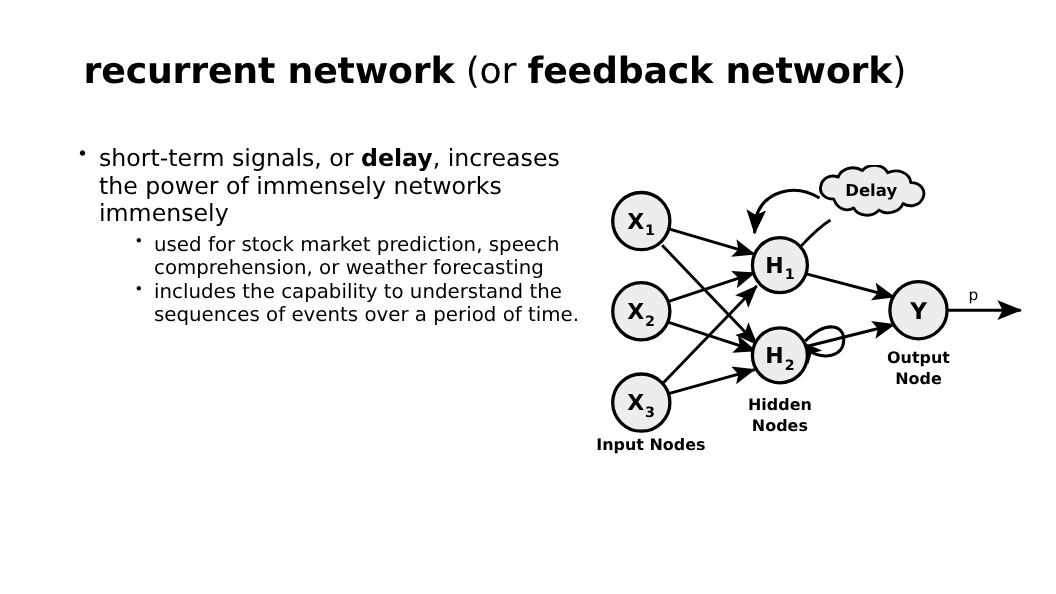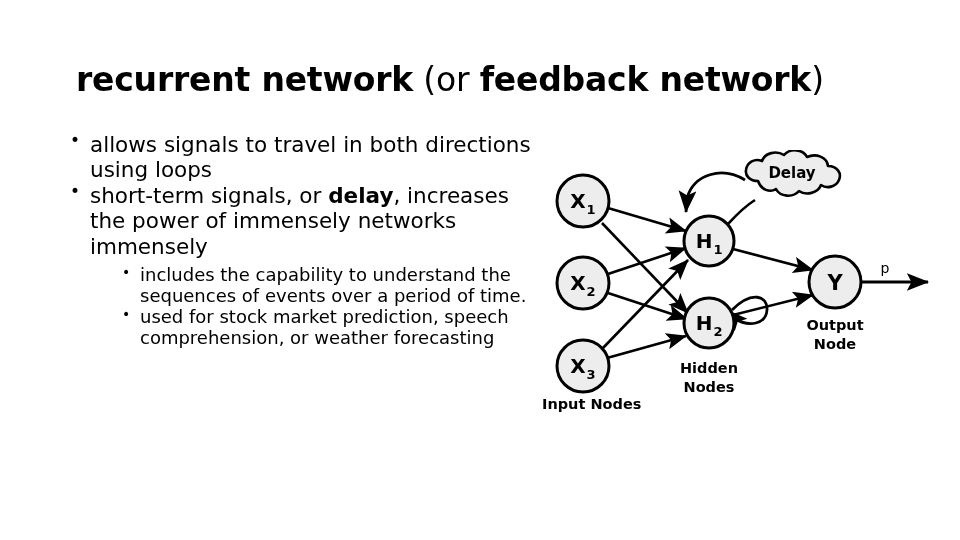--- a/index.html
+++ b/index.html
@@ -18,21 +18,21 @@
     position: relative;
     width: 960px;
     height: 540px;
     background: #ffffff;
   }
 
   
   .slide-title {
     position: absolute;
     left: 76px;
-    top: 62px;
+    top: 46px;
     width: 840px;
     font-size: 33px;
     line-height: 1.12;
     letter-spacing: -0.2px;
     white-space: nowrap;
   }
   .slide-title .bold { font-weight: bold; }
   .slide-title .reg  { font-weight: normal; }
 
   
@@ -98,30 +98,27 @@
 
 <div class="slide">
 
   <div class="slide-title">
     <span class="bold">recurrent network</span><span class="reg"> (or </span><span class="bold">feedback network</span><span class="reg">)</span>
   </div>
 
   <div class="body-col">
     <ul class="lvl1">
       <li>
-        <span>allows signals to travel in both directions using loops</span>
-      </li>
-      <li>
         <span>short-term signals, or </span><span class="b">delay</span><span>, increases the power of immensely networks immensely</span>
         <ul class="lvl2">
           <li>
-            <span>includes the capability to understand the sequences of events over a period of time.</span>
+            <span>used for stock market prediction, speech comprehension, or weather forecasting</span>
           </li>
           <li>
-            <span>used for stock market prediction, speech comprehension, or weather forecasting</span>
+            <span>includes the capability to understand the sequences of events over a period of time.</span>
           </li>
         </ul>
       </li>
     </ul>
   </div>
 
   <div class="diagram">
     <svg width="424" height="285" viewBox="0 0 424 285" xmlns="http://www.w3.org/2000/svg">
       <defs>
         <marker id="arw" markerWidth="9" markerHeight="9" refX="7.6" refY="3.2" orient="auto" markerUnits="strokeWidth">

